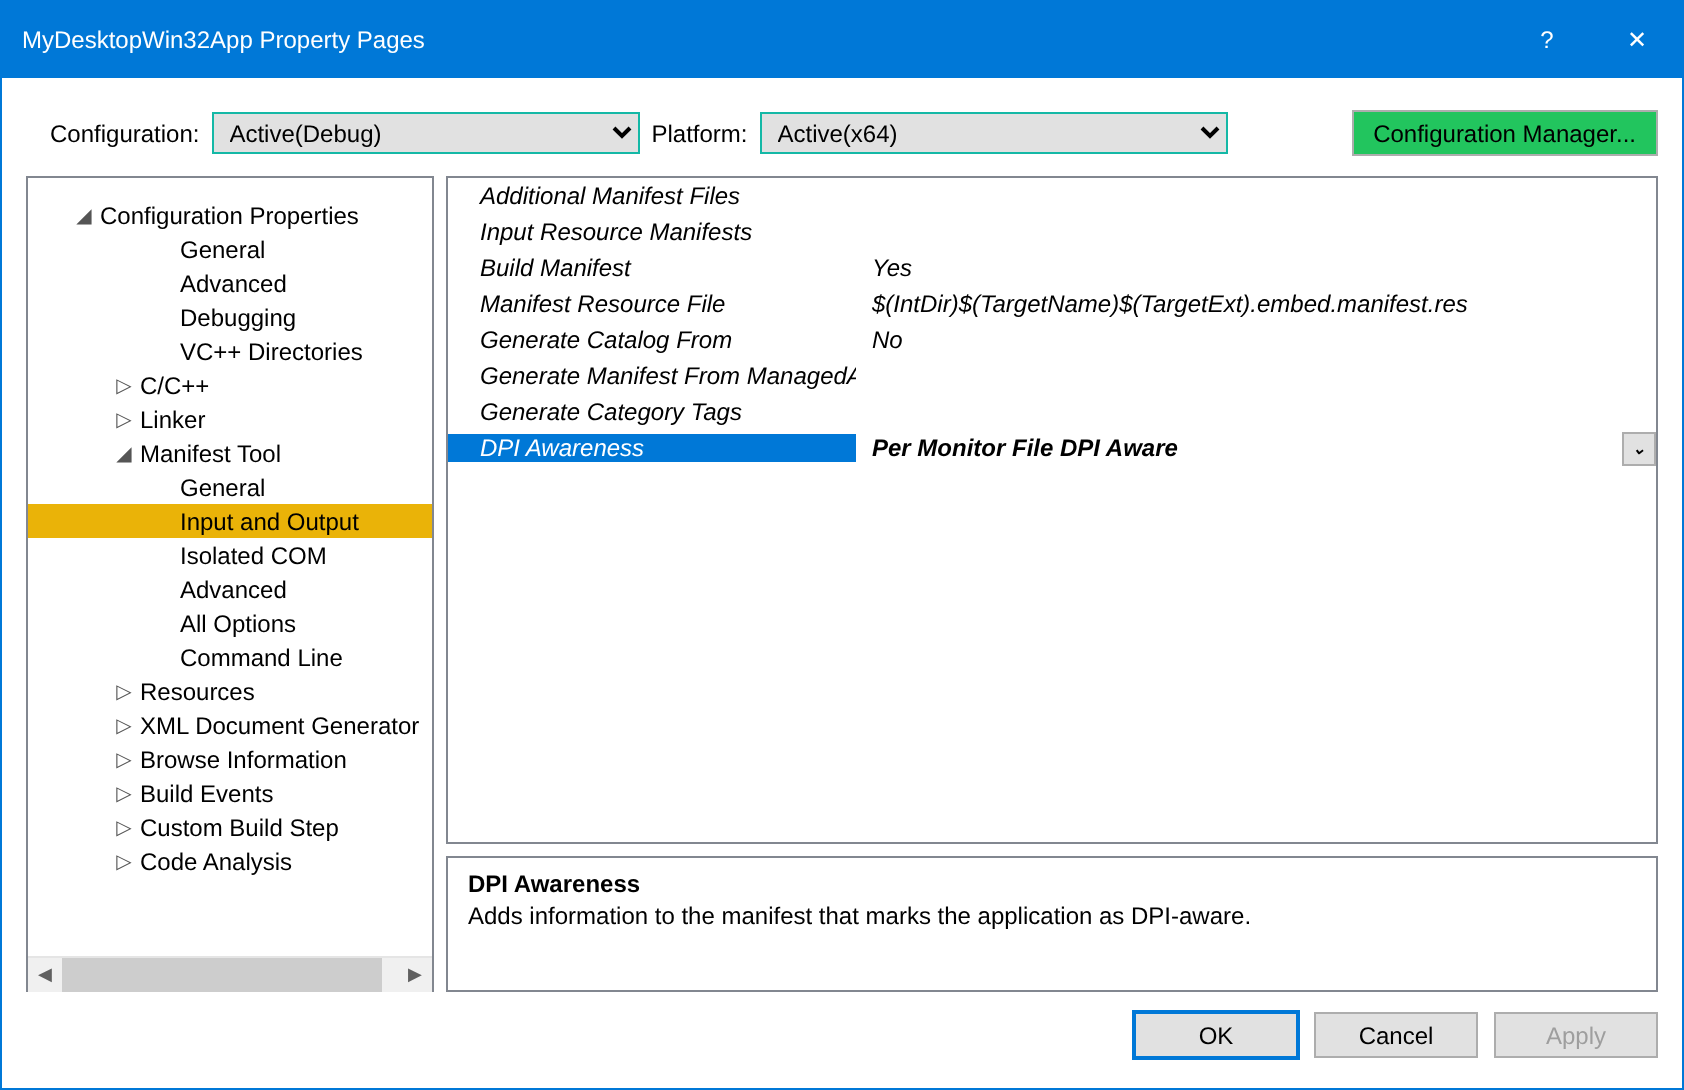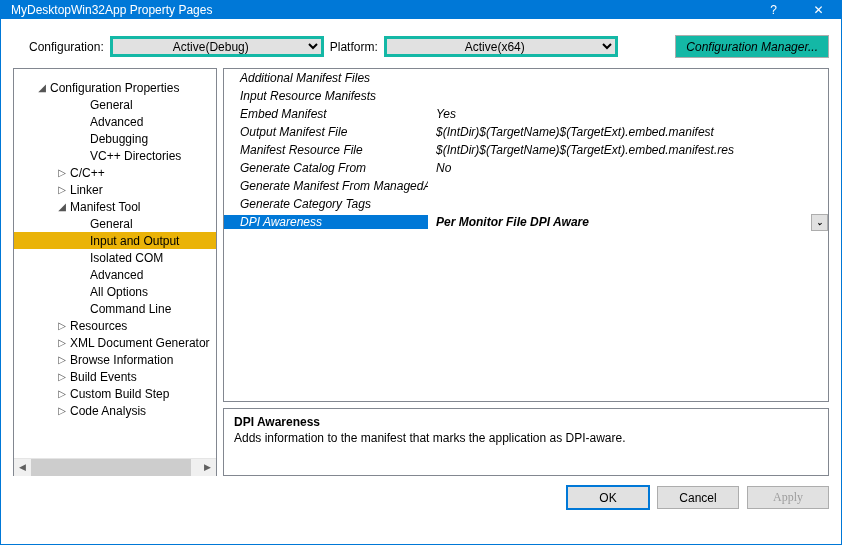--- a/index.html
+++ b/index.html
@@ -1,25 +1,25 @@
 <!DOCTYPE html>
 <html><head>
 <meta charset="utf-8">
 <style>
 * { box-sizing: border-box; margin: 0; padding: 0; font-family: "Segoe UI", Tahoma, sans-serif; font-size: 12px; }
 body { background: #fff; width: 842px; height: 545px; overflow: hidden; border: 1px solid #0078d7; }
-.titlebar { background: #0078d7; color: #fff; height: 18px; display: flex; align-items: center; padding-left: 10px; }
+.titlebar { background: #0078d7; color: #fff; height: 38px; display: flex; align-items: center; padding-left: 10px; }
 .titlebar .title { flex: 1; font-size: 12px; }
 .titlebar .tb-btn { width: 45px; height: 30px; display: flex; align-items: center; justify-content: center; cursor: pointer; }
-.config-row { display: flex; align-items: center; padding: 16px 12px 10px 28px; gap: 6px; }
+.config-row { display: flex; align-items: center; padding: 16px 12px 10px 4px; gap: 6px; margin-left: 20px; }
 .config-row label { color: #000; }
-.config-row select { border: 3px solid #14b8a6; background: #e1e1e1; height: 21px; padding: 0 4px; text-align: center; }
+.config-row select { border: 1px solid #14b8a6; background: #e1e1e1; height: 21px; padding: 0 4px; }
 .cfg-sel { flex: 0 0 214px; }
 .plat-sel { flex: 0 0 234px; }
-.cfg-mgr-btn { border: 1px solid #adadad; background: #14b8a6; height: 23px; padding: 0 10px; cursor: pointer; margin-left: auto; font-style: italic; }
+.cfg-mgr-btn { border: 1px solid #adadad; background: #22c55e; height: 23px; padding: 0 10px; cursor: pointer; margin-left: auto; }
 .main-area { display: flex; padding: 0 12px 10px 12px; gap: 6px; height: 418px; }
 .tree-panel { width: 204px; border: 1px solid #828790; background: #fff; display: flex; flex-direction: column; }
 .tree { flex: 1; overflow: hidden; padding-top: 10px; }
 .tree-item { display: flex; align-items: center; height: 17px; padding-left: 4px; cursor: pointer; white-space: nowrap; }
 .tree-item.sel { background: #eab308; }
 .tree-item .exp { width: 16px; text-align: center; color: #555; font-size: 10px; }
 .tree-item .lbl { }
 .indent-1 { padding-left: 20px; }
 .indent-2 { padding-left: 40px; }
 .indent-3 { padding-left: 60px; }
@@ -35,21 +35,21 @@
 .grid-row.sel { }
 .grid-row.sel .key { background: #0078d7; color: #fff; }
 .grid-row.sel .val { background: #fff; color: #000; font-weight: bold; display: flex; align-items: center; }
 .grid-row.sel .val .txt { flex: 1; }
 .grid-row.sel .dd { width: 17px; height: 17px; background: #e1e1e1; border: 1px solid #adadad; display: flex; align-items: center; justify-content: center; font-size: 8px; cursor: pointer; }
 .desc-panel { height: 68px; border: 1px solid #828790; background: #fff; padding: 6px 10px; }
 .desc-panel .dt { font-weight: bold; margin-bottom: 2px; }
 .footer { display: flex; justify-content: flex-end; gap: 8px; padding: 0 12px 12px 12px; align-items: flex-end; }
 .footer button { width: 82px; height: 23px; border: 1px solid #adadad; background: #e1e1e1; cursor: pointer; }
 .footer button.primary { border: 1px solid #0078d7; outline: 1px solid #0078d7; }
-.footer button:disabled { color: #9e9e9e; cursor: default; font-family: Liberation Serif, serif; }
+.footer button:disabled { color: #9e9e9e; cursor: default; }
 </style>
 </head>
 <body>
 
 <div class="titlebar">
   <span class="title">MyDesktopWin32App Property Pages</span>
   <div class="tb-btn">
       <span>?</span>
     </div>
   <div class="tb-btn">
@@ -165,26 +165,22 @@
       <div id="grid-rows">
           <div class="grid-row">
             <div class="key">Additional Manifest Files</div>
             <div class="val"></div>
           </div>
           <div class="grid-row">
             <div class="key">Input Resource Manifests</div>
             <div class="val"></div>
           </div>
           <div class="grid-row">
-            <div class="key">Embed Manifest</div>
+            <div class="key">Build Manifest</div>
             <div class="val">Yes</div>
-          </div>
-          <div class="grid-row">
-            <div class="key">Output Manifest File</div>
-            <div class="val">$(IntDir)$(TargetName)$(TargetExt).embed.manifest</div>
           </div>
           <div class="grid-row">
             <div class="key">Manifest Resource File</div>
             <div class="val">$(IntDir)$(TargetName)$(TargetExt).embed.manifest.res</div>
           </div>
           <div class="grid-row">
             <div class="key">Generate Catalog From</div>
             <div class="val">No</div>
           </div>
           <div class="grid-row">

